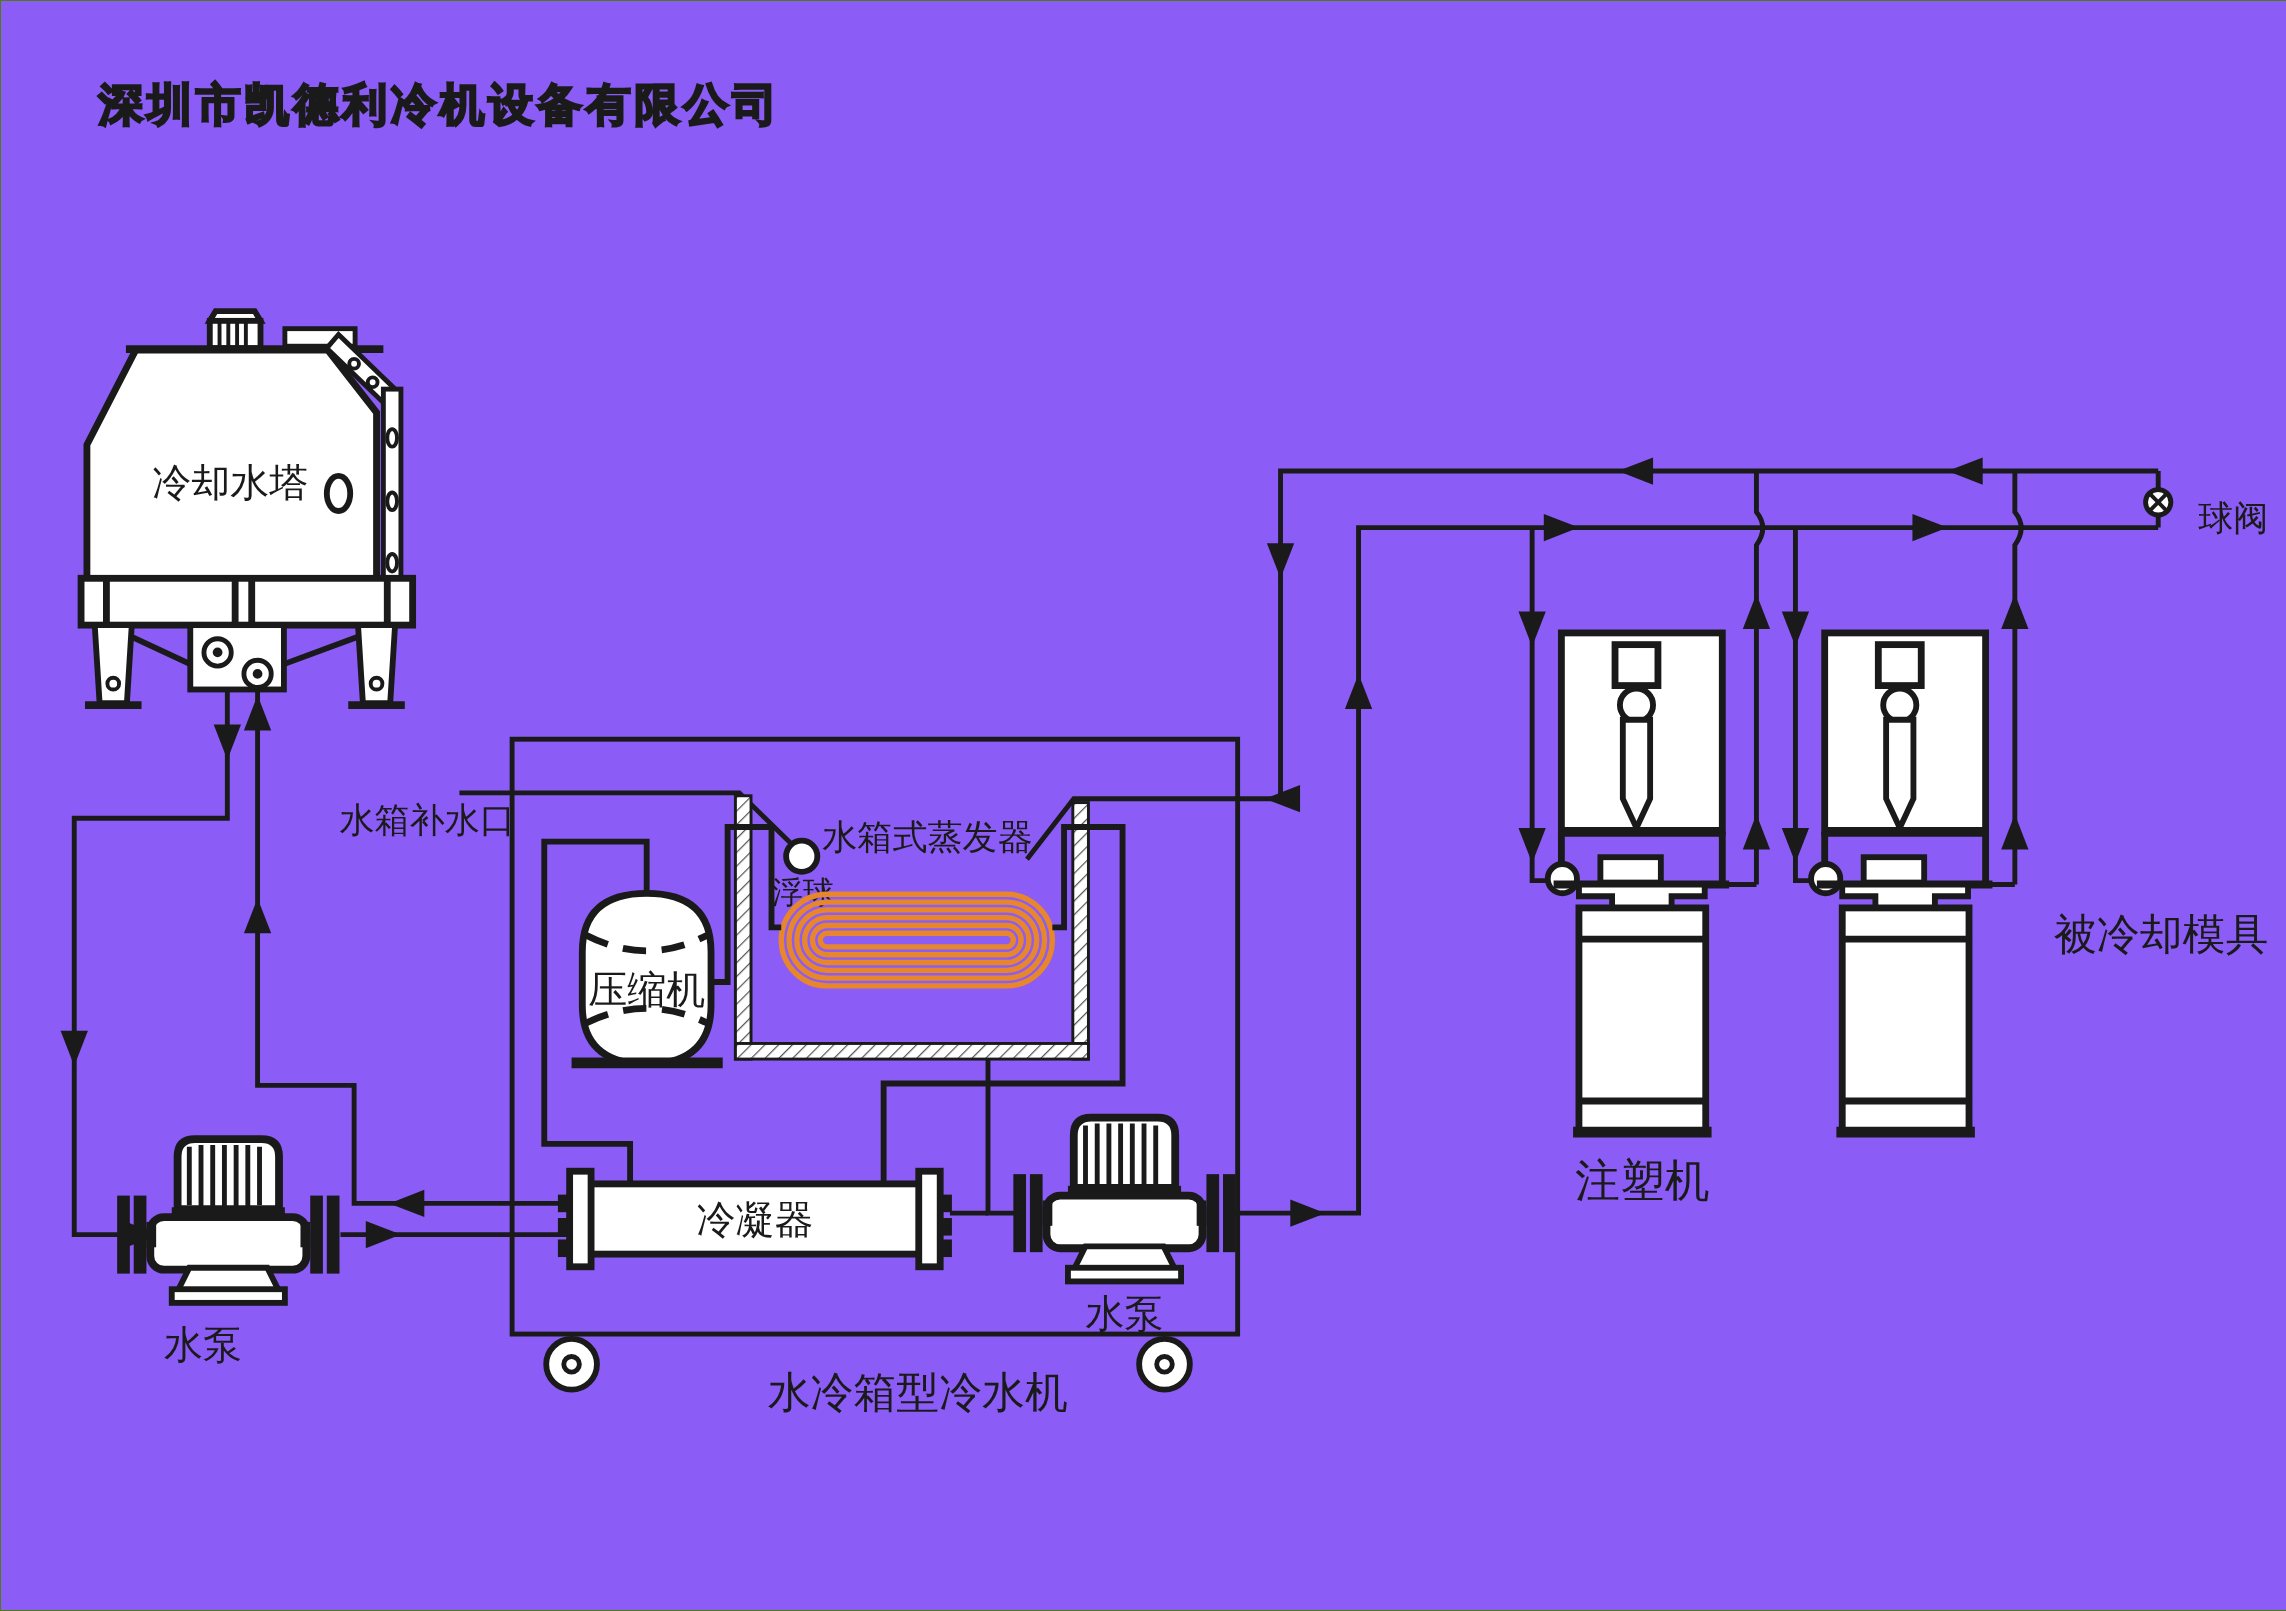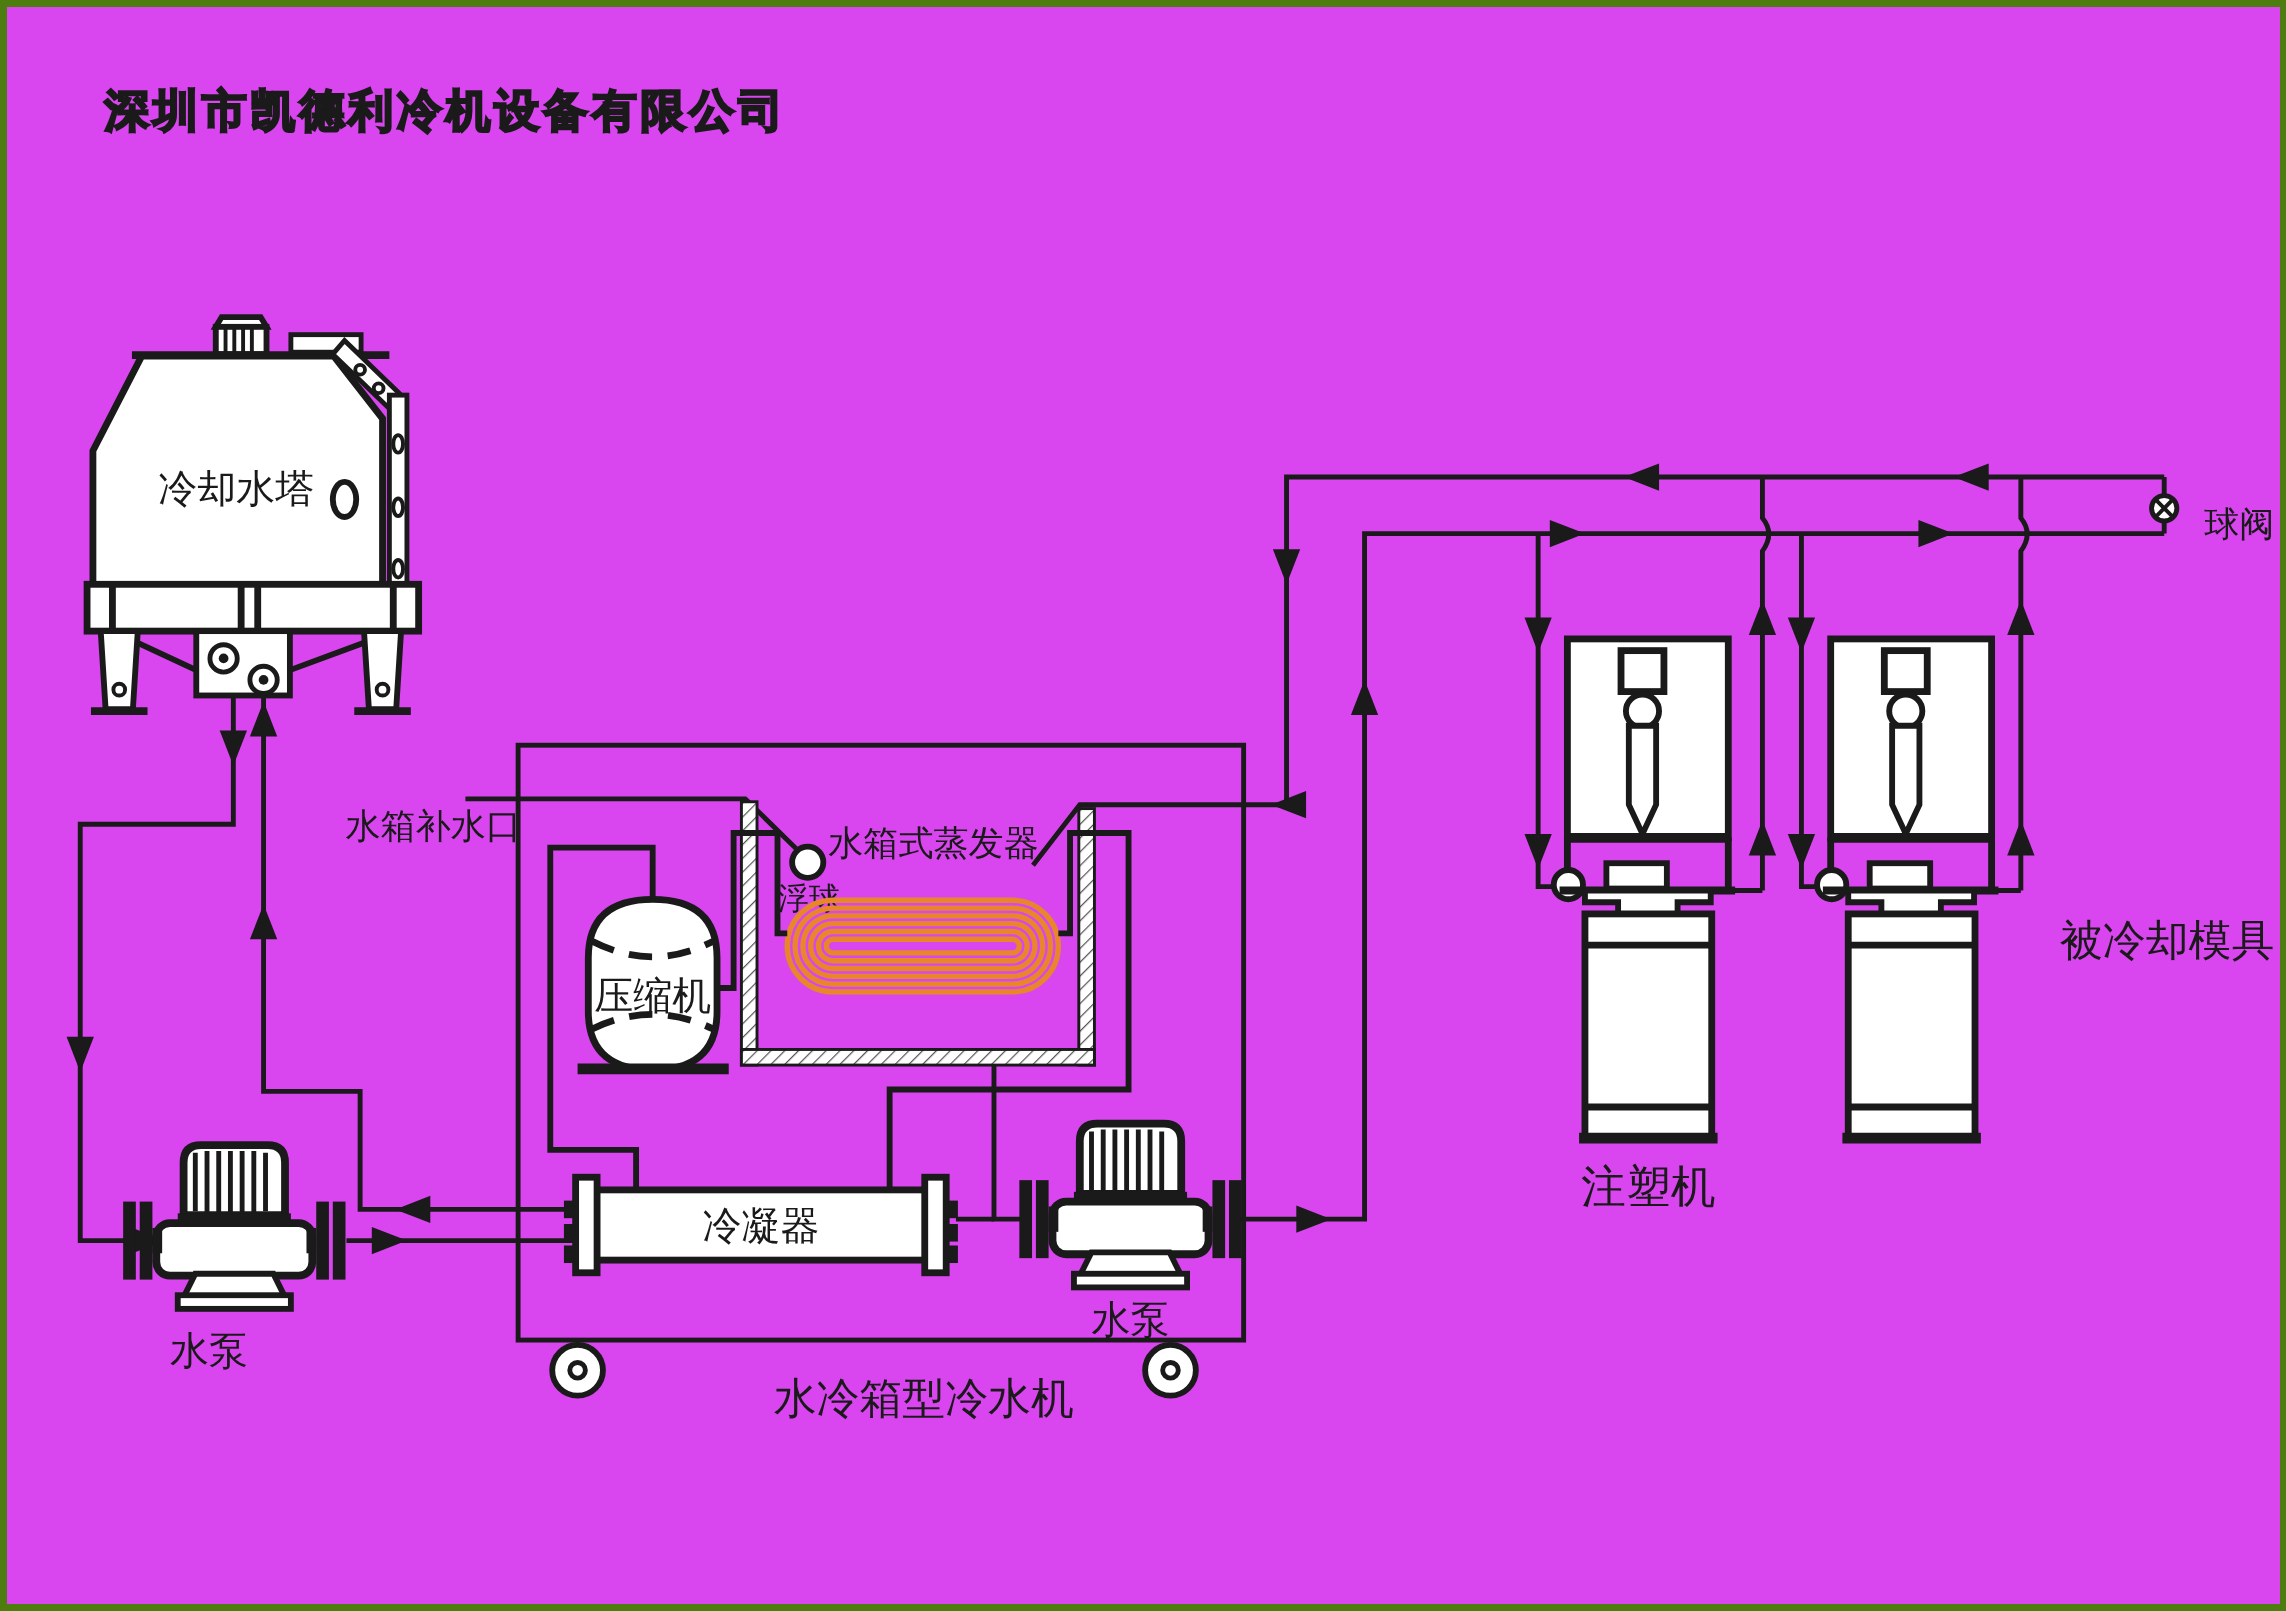--- a/index.html
+++ b/index.html
@@ -1,20 +1,20 @@
 <!DOCTYPE html>
 <html><head>
 <meta charset="utf-8">
 <style>
   html,body{margin:0;padding:0;background:#fff;}
   .page{
     position:relative;
     width:2287px;height:1611px;
-    background:#d946ef;
-    border:7px solid #4d7c0f;
+    background:#8b5cf6;
+    border:1px solid #4d7c0f;
     box-sizing:border-box;
     font-family:"Liberation Sans", sans-serif;
   }
   svg{display:block;}
   svg text{
     font-family:"Liberation Sans", sans-serif;
     fill:#1a1a1a;
   }
   .title-text{
     font-weight:bold;

